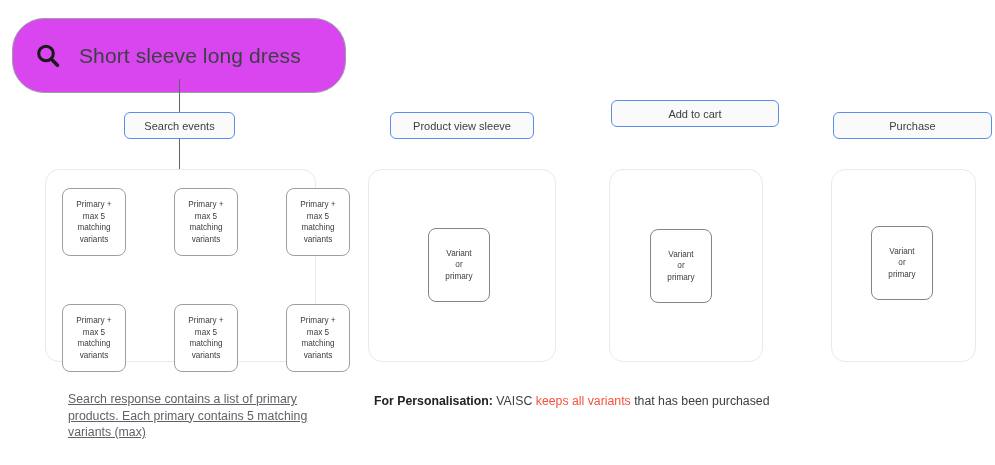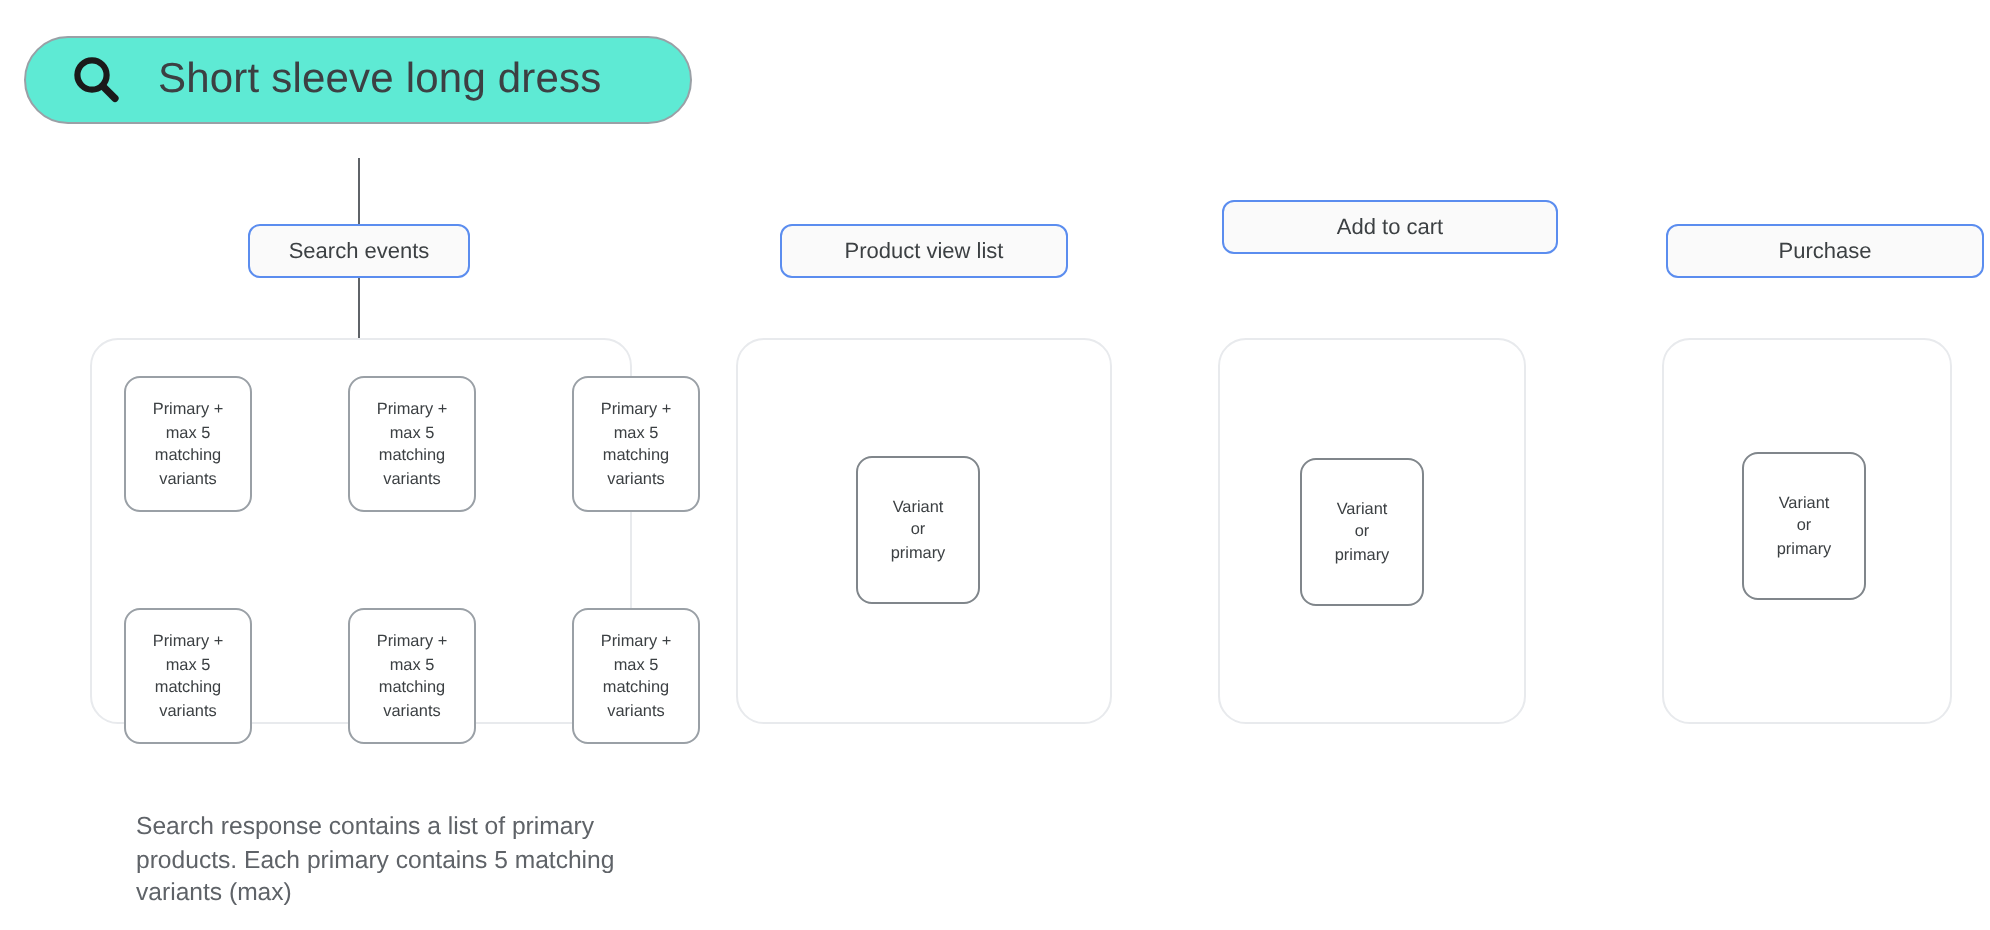--- a/index.html
+++ b/index.html
@@ -15,25 +15,25 @@
     color: #3c4043;
     overflow: hidden;
   }
 
   
   #search-box {
     position: absolute;
     left: 12px;
     top: 18px;
     width: 334px;
-    height: 44px;
+    height: 75px;
     box-sizing: border-box;
     border: 1px solid #9aa0a6;
     border-radius: 32px;
-    background: #5eead4;
+    background: #d946ef;
     display: flex;
     align-items: center;
     padding-left: 22px;
   }
   #search-box .mag {
     width: 26px;
     height: 26px;
     flex: 0 0 auto;
     position: relative;
   }
@@ -135,25 +135,26 @@
     color: #3c4043;
   }
   #card-view     { left: 428px; top: 228px; }
   #card-cart     { left: 650px; top: 229px; }
   #card-purchase { left: 871px; top: 226px; }
 
   
   #caption-left {
     position: absolute;
     left: 68px;
-    top: 405px;
+    top: 391px;
     width: 240px;
     font-size: 12.3px;
     line-height: 16.5px;
     color: #5f6368;
+    text-decoration: underline;
   }
   #caption-right {
     position: absolute;
     left: 374px;
     top: 391px;
     width: 615px;
     font-size: 12.3px;
     line-height: 21px;
     color: #3c4043;
   }
@@ -171,21 +172,21 @@
       <line x1="16.3" y1="16" x2="22.5" y2="22.2" stroke="#1a1a1a" stroke-width="3.6" stroke-linecap="round"></line>
     </svg>
   </span>
   <span class="query">Short sleeve long dress</span>
 </div>
 
 <div class="connector" id="connector-top"></div>
 <div class="connector" id="connector-bot"></div>
 
 <div class="pill" id="pill-search">Search events</div>
-<div class="pill" id="pill-view">Product view list</div>
+<div class="pill" id="pill-view">Product view sleeve</div>
 <div class="pill" id="pill-cart">Add to cart</div>
 <div class="pill" id="pill-purchase">Purchase</div>
 
 <div class="panel" id="panel-search">
   <div id="variant-grid">
     <div class="vcard">Primary +<br>max 5<br>matching<br>variants</div>
     <div class="vcard">Primary +<br>max 5<br>matching<br>variants</div>
     <div class="vcard">Primary +<br>max 5<br>matching<br>variants</div>
     <div class="vcard">Primary +<br>max 5<br>matching<br>variants</div>
     <div class="vcard">Primary +<br>max 5<br>matching<br>variants</div>
@@ -198,13 +199,14 @@
 
 <div class="panel" id="panel-cart"></div>
 <div class="single-card" id="card-cart">Variant<br>or<br>primary</div>
 
 <div class="panel" id="panel-purchase"></div>
 <div class="single-card" id="card-purchase">Variant<br>or<br>primary</div>
 
 <div id="caption-left">Search response contains a list of primary products. Each primary contains 5 matching variants (max)</div>
 
 <div id="caption-right">
+  <div class="row"><b>For Personalisation:</b><span> VAISC </span><span class="hl">keeps all variants</span><span> that has been purchased</span></div>
 </div>
 
 </body></html>

